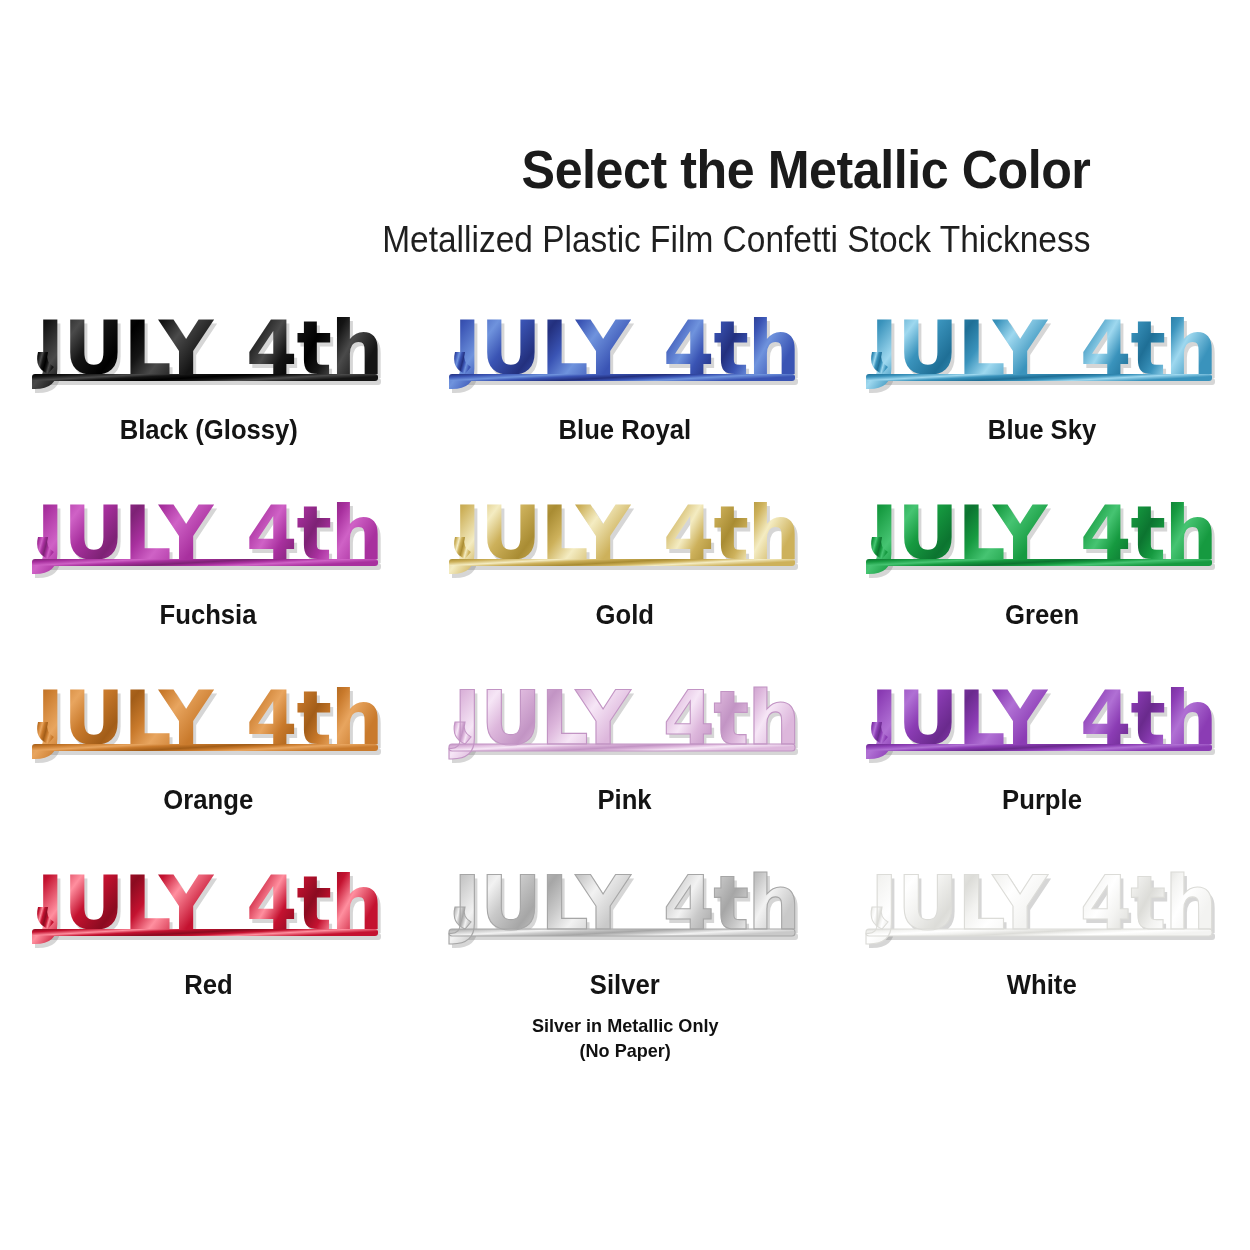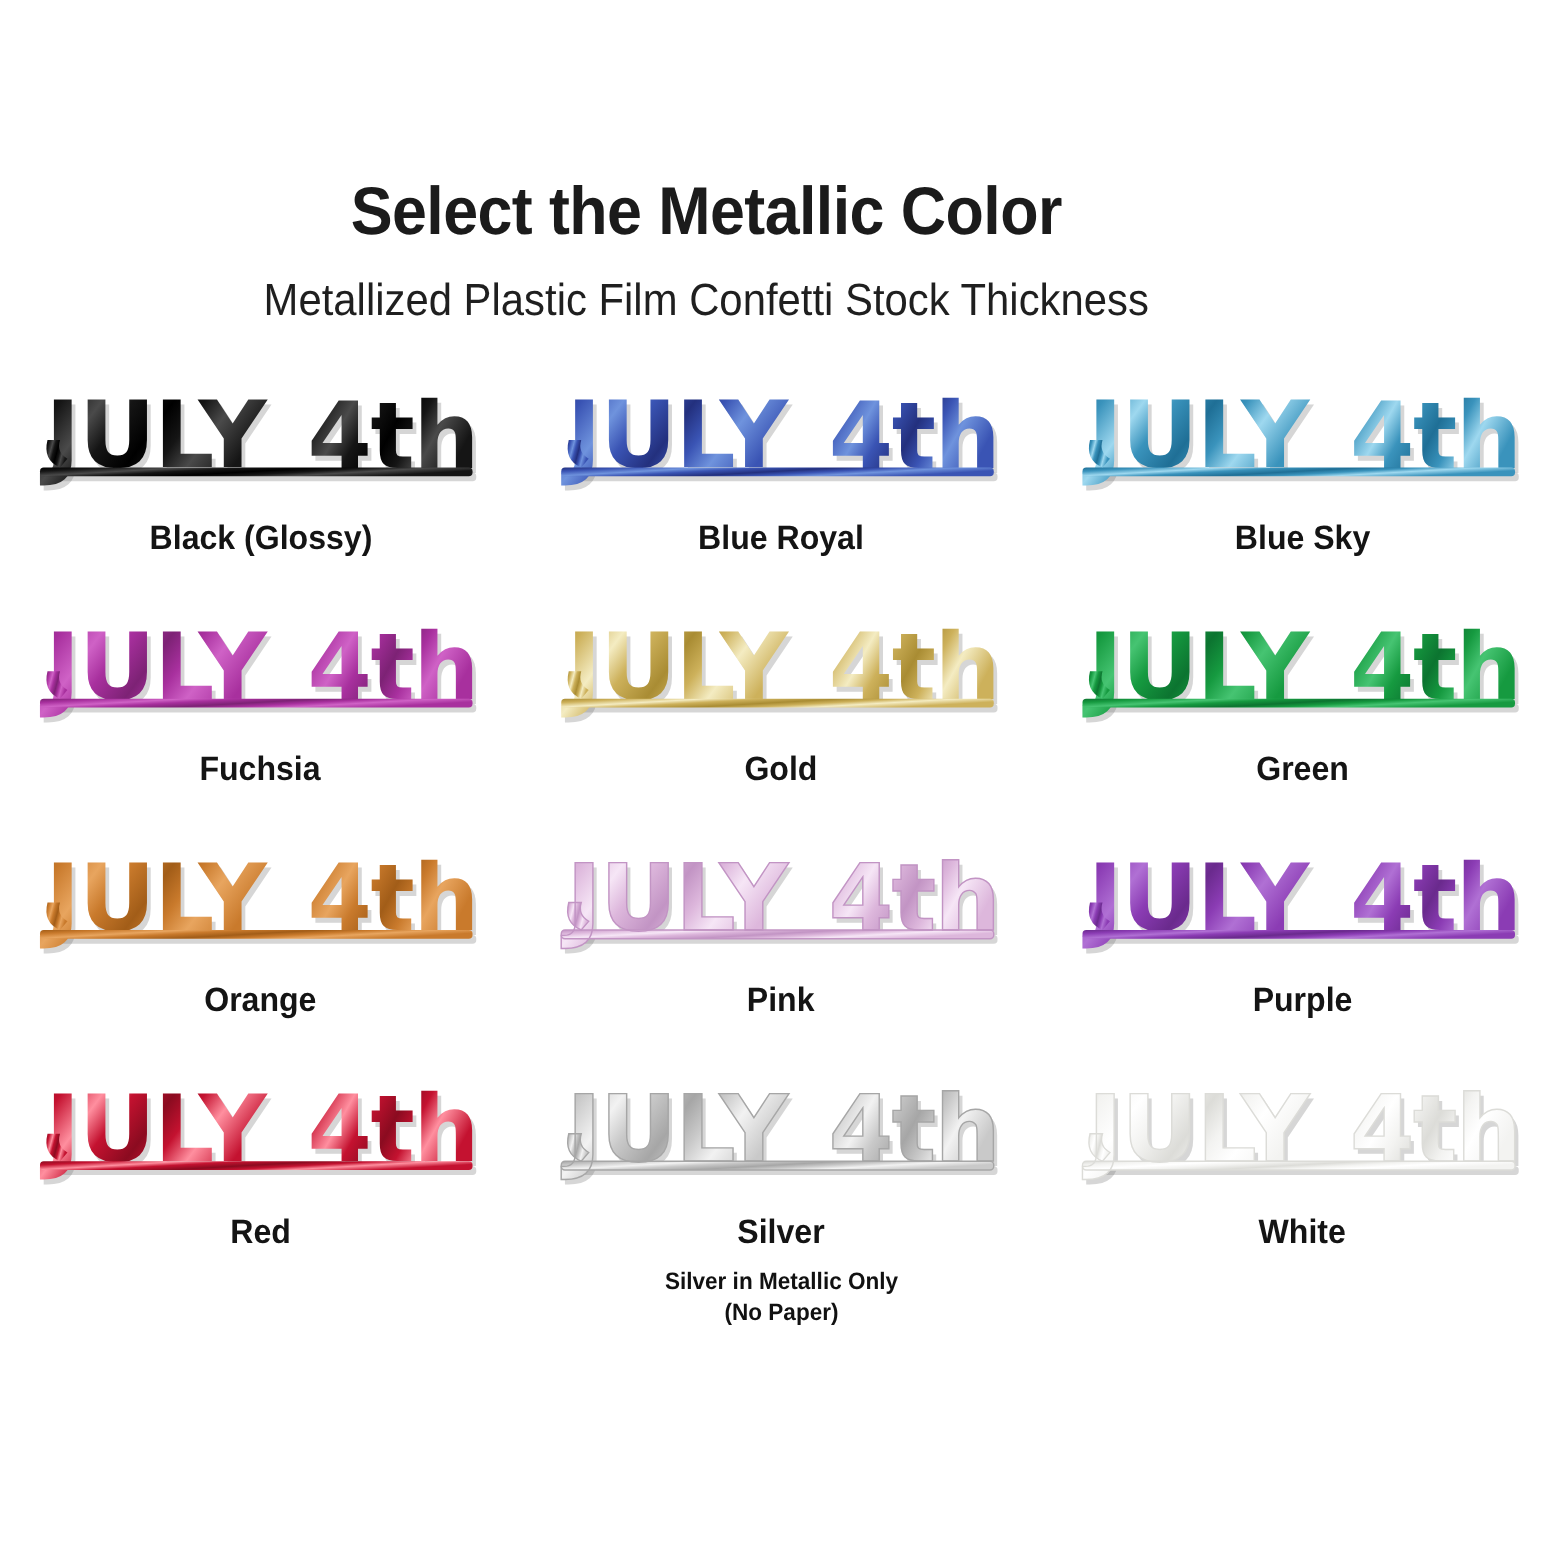--- a/index.html
+++ b/index.html
@@ -23,21 +23,21 @@
     position: relative;
     background: #ffffff;
   }
 
   
   .header-block {
     position: absolute;
     top: 142px;
     left: 0;
     width: 1130px;
-    text-align: center;
+    text-align: right;
   }
   .title {
     font-family: "Liberation Sans", sans-serif;
     font-size: 54px;
     font-weight: bold;
     letter-spacing: -0.5px;
     color: #1b1b1b;
     line-height: 1.0;
     margin: 0;
     transform: scaleX(0.93);

